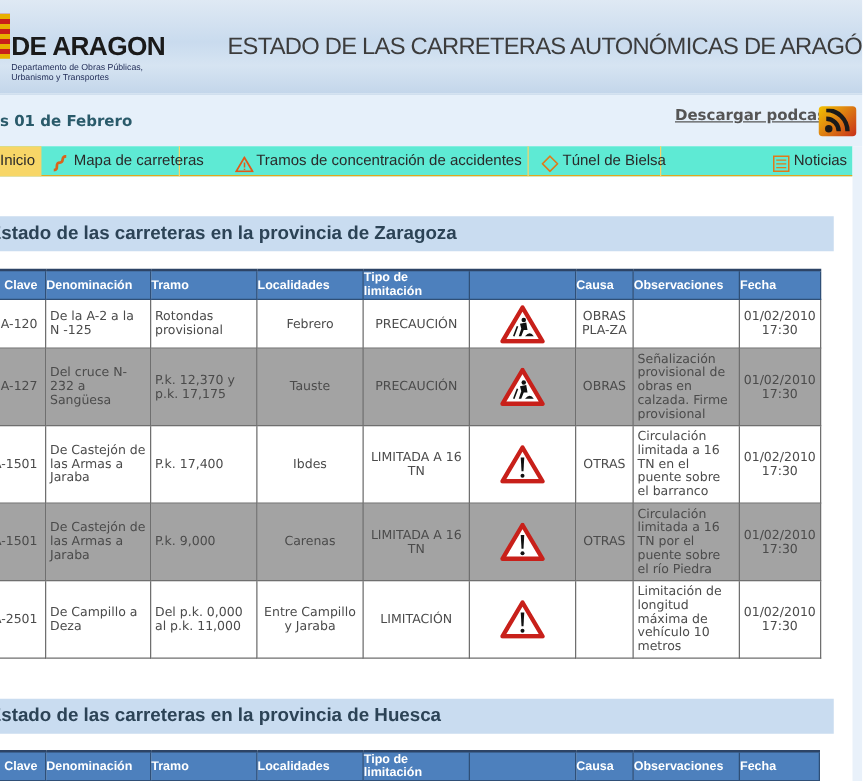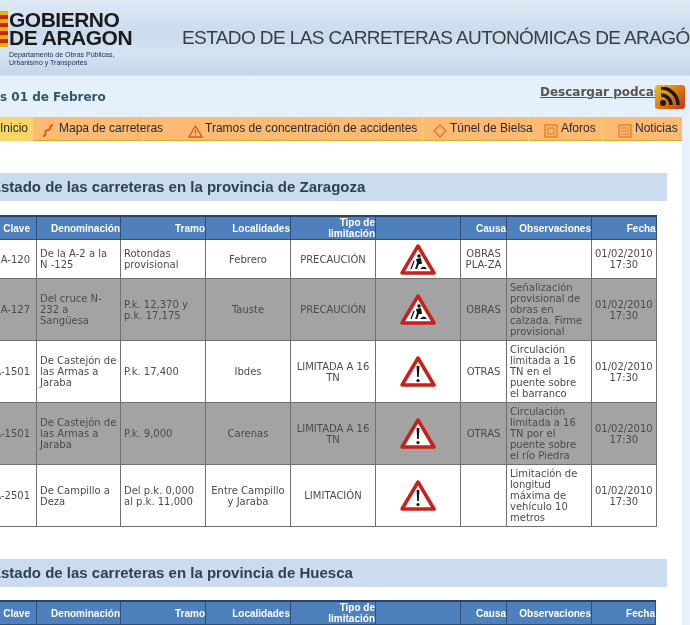--- a/index.html
+++ b/index.html
@@ -23,56 +23,55 @@
 
   
   .datebar { position: absolute; left: 0; top: 75px; width: 690px; height: 42px; background: #e6f0fa; border-top: 1px solid #d0dfee; }
   .date-text { position: absolute; left: 0; top: 14px; font-size: 12px; font-weight: bold; color: #2a5a6a; text-align: center; }
   .podcast-link { position: absolute; left: 540px; top: 9px; font-size: 12px; font-weight: bold; color: #555; text-decoration: underline; }
   .podcast-icon { position: absolute; left: 655px; top: 9px; width: 30px; height: 24px; border-radius: 3px;
     background: linear-gradient(135deg, #f3c200 0%, #e08a10 40%, #c8301a 100%); overflow: hidden; }
   .podcast-icon svg { position: absolute; left: 4px; top: 2px; }
 
   
-  .navbar { position: absolute; left: 0; top: 117px; width: 682px; height: 24px; background: #fdba74; border-bottom: 1px solid #e0a820; text-align: right; }
+  .navbar { position: absolute; left: 0; top: 117px; width: 682px; height: 24px; background: #5eead4; border-bottom: 1px solid #e0a820; text-align: right; }
   .nav-item { position: absolute; top: 0; height: 24px; border-right: 1px solid #f6d46a; font-family: "Liberation Sans", sans-serif;
     font-size: 12px; color: #2a2a2a; line-height: 22px; white-space: nowrap; }
   .nav-item.first { background: #f7d667; }
   .nav-icon { position: absolute; top: 6px; }
   .nav-label { position: absolute; top: 0; }
 
   
   .gutter { position: absolute; left: 682px; top: 117px; width: 8px; height: 508px; background: #e9f1fa; }
 
   
   .section-title { position: absolute; left: 0; width: 667px; height: 28px; background: #c9dcf0;
     font-family: "Liberation Sans", sans-serif; font-size: 15px; font-weight: bold; color: #2c4356;
     line-height: 28px; padding-left: 0; white-space: nowrap; }
 
   
   table.roads { position: absolute; left: -11px; border-collapse: collapse; table-layout: fixed; font-family: "DejaVu Sans", sans-serif; }
   table.roads th { background: #4d80bd; color: #ffffff; font-family: "Liberation Sans", sans-serif; font-size: 10px; font-weight: bold;
-    height: 20px; border: 1px solid #2f4f77; border-top: 2px solid #2d4466; text-align: right; }
+    height: 20px; border: 1px solid #2f4f77; border-top: 2px solid #2d4466; text-align: left; }
   table.roads td { border: 1px solid #6f6f6f; font-size: 10px; color: #4b4b4b; line-height: 11px; padding: 2px 3px; vertical-align: middle; }
   table.roads tr.alt td { background: #a3a3a3; }
   table.roads tr.plain td { background: #ffffff; }
   td.c { text-align: center; }
   td.l { text-align: left; }
   td.date { text-align: center; padding-right: 4px; }
   .sign { display: block; margin: 0 auto; }
 </style>
 </head>
 <body>
 
 <div class="page">
 
   <div class="header">
     <div class="logo">
       <div class="logo-flag"></div>
-      <div class="logo-l1">GOBIERNO</div>
       <div class="logo-l2">DE ARAGON</div>
       <div class="logo-sub">
         <div>Departamento de Obras Públicas,</div>
         <div>Urbanismo y Transportes</div>
       </div>
     </div>
     <div class="header-title">ESTADO DE LAS CARRETERAS AUTONÓMICAS DE ARAGÓN</div>
   </div>
 
   <div class="datebar">
@@ -109,29 +108,20 @@
       </span>
       <span class="nav-label" style="left:39px;">Tramos de concentración de accidentes</span>
     </div>
     <div class="nav-item" style="left:423px;width:106px;">
       <span class="nav-icon" style="left:10px;top:6px;">
         <svg width="14" height="14" viewBox="0 0 14 14">
             <path d="M7 1 L13 7 L7 13 L1 7 Z" fill="none" stroke="#e07a1a" stroke-width="1.3"></path>
           </svg>
       </span>
       <span class="nav-label" style="left:27px;">Túnel de Bielsa</span>
-    </div>
-    <div class="nav-item" style="left:529px;width:74px;">
-      <span class="nav-icon" style="left:15px;top:6px;">
-        <svg width="14" height="14" viewBox="0 0 14 14">
-            <rect x="1" y="1" width="12" height="12" fill="none" stroke="#e07a1a" stroke-width="1.3"></rect>
-            <rect x="4" y="4" width="6" height="6" fill="none" stroke="#e07a1a" stroke-width="1.1"></rect>
-          </svg>
-      </span>
-      <span class="nav-label" style="left:32px;">Aforos</span>
     </div>
     <div class="nav-item" style="left:603px;width:79px;border-right:none;">
       <span class="nav-icon" style="left:15px;top:6px;">
         <svg width="14" height="14" viewBox="0 0 14 14">
             <rect x="1" y="1" width="12" height="12" fill="none" stroke="#e07a1a" stroke-width="1.2"></rect>
             <line x1="3" y1="4" x2="11" y2="4" stroke="#e07a1a"></line>
             <line x1="3" y1="7" x2="11" y2="7" stroke="#e07a1a"></line>
             <line x1="3" y1="10" x2="11" y2="10" stroke="#e07a1a"></line>
           </svg>
       </span>

